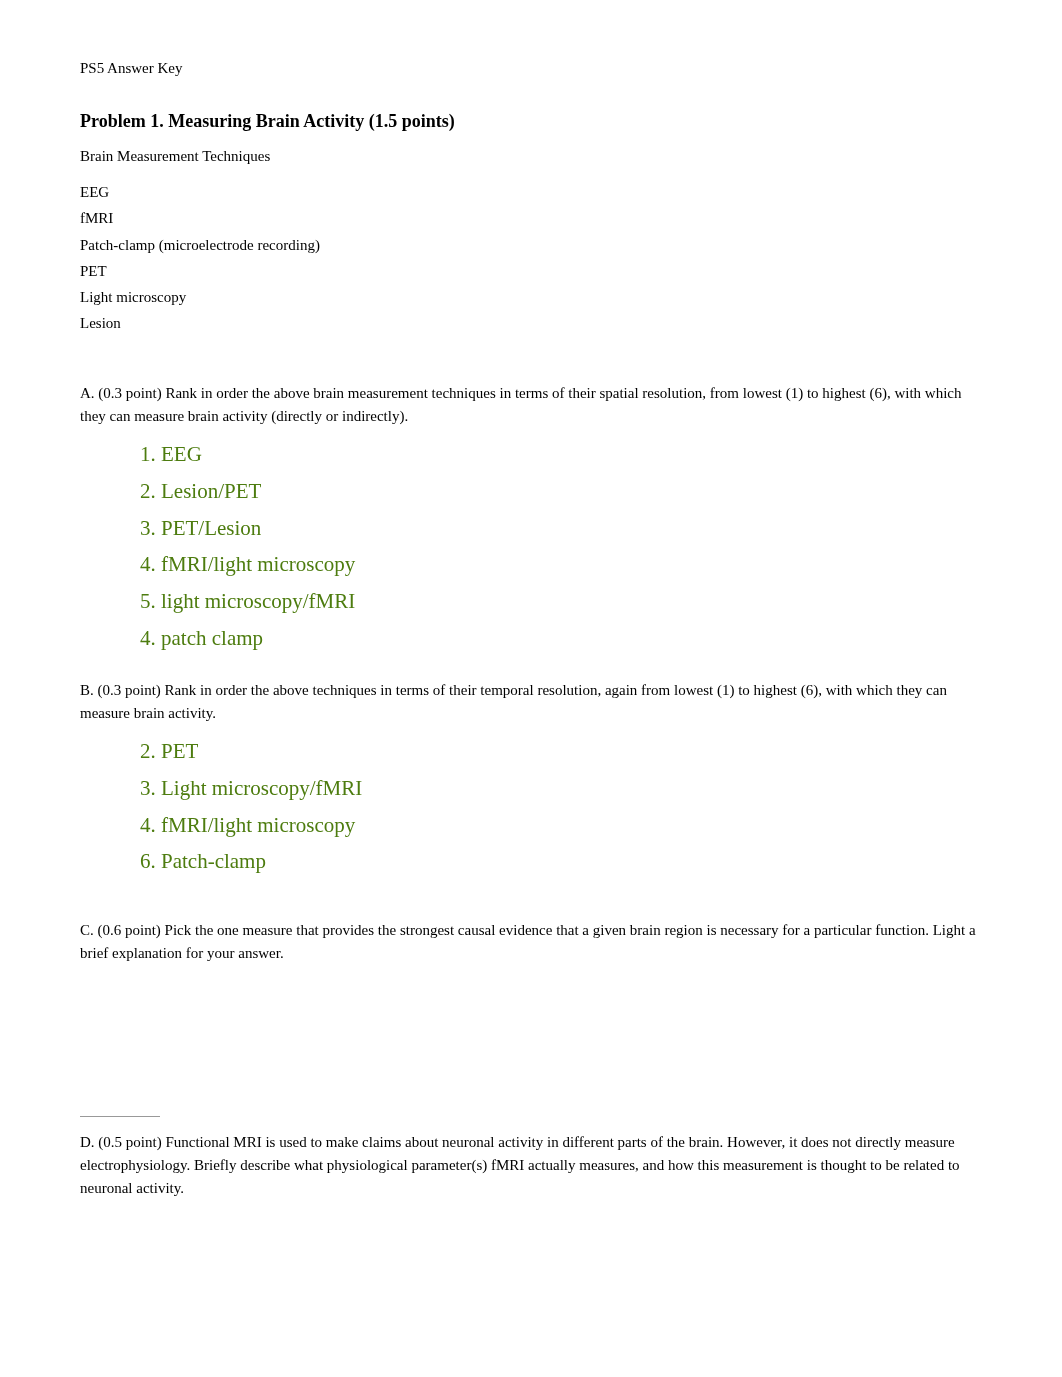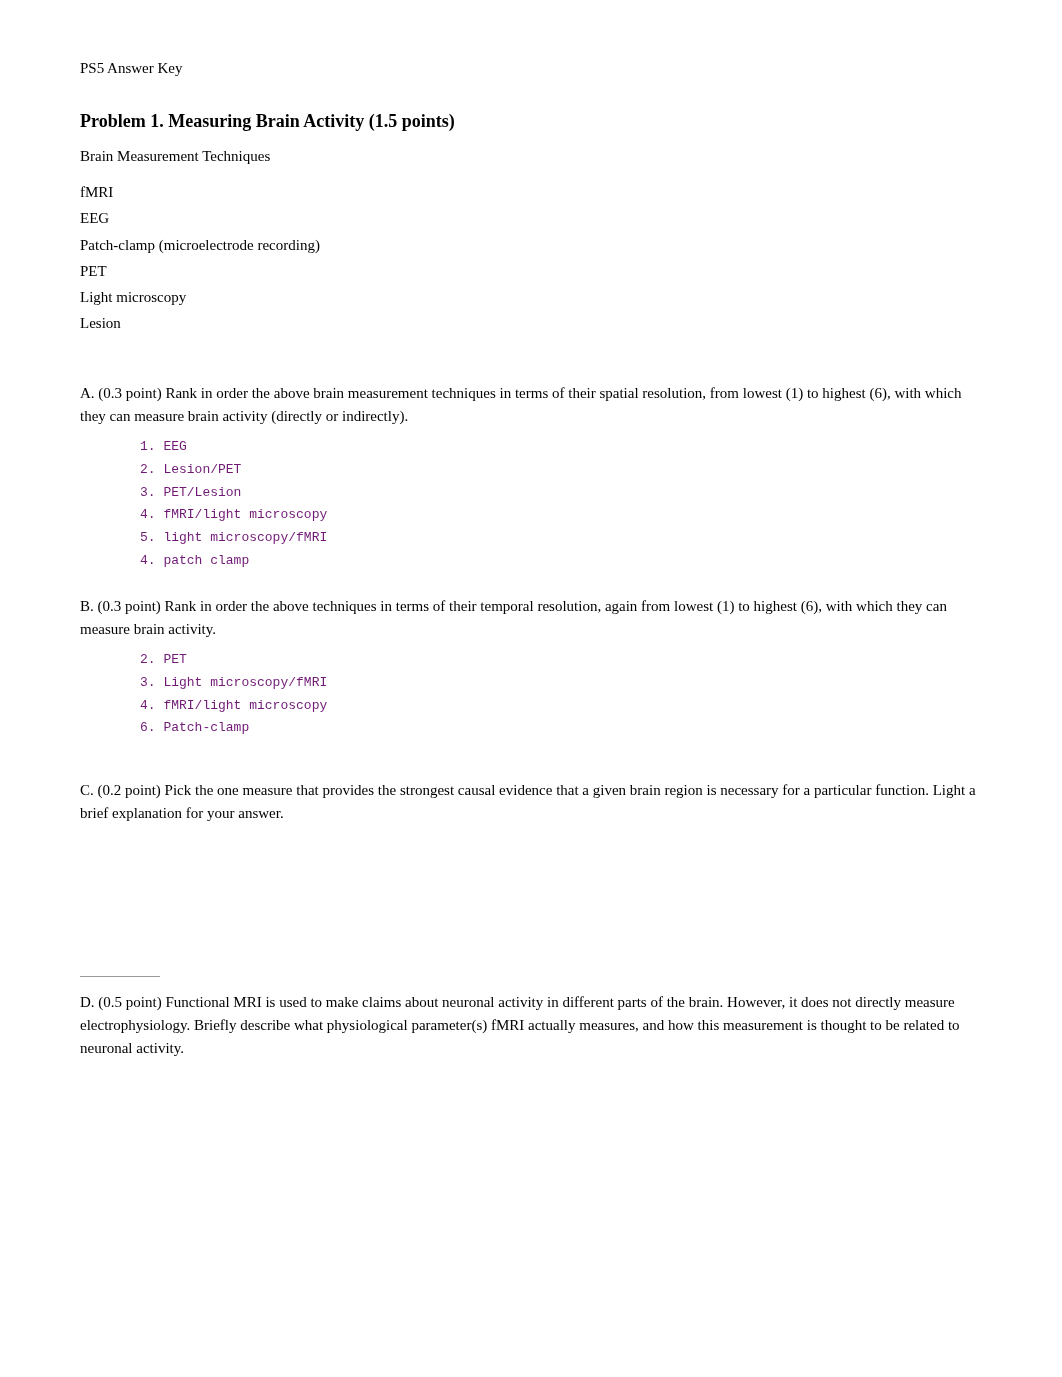--- a/index.html
+++ b/index.html
@@ -53,24 +53,23 @@
     }
 
     .ranked-list {
       list-style: none;
       padding-left: 60px;
       margin-top: 4px;
       margin-bottom: 10px;
     }
 
     .ranked-list li {
-      font-size: 13px;
+      font-size: 21px;
       line-height: 1.75;
-      color: #701a75;
-      font-family: Liberation Mono, monospace;
+      color: #4d7c0f;
     }
 
     .divider-line {
       border: none;
       border-top: 1px solid #999;
       width: 80px;
       margin: 20px 0 14px 0;
     }
 
     .spacer {
@@ -91,22 +90,22 @@
 
 <div class="problem-title">
   <span>Problem 1.  Measuring Brain Activity  (1.5 points)</span>
 </div>
 
 <div class="section-label">
   <span>Brain Measurement Techniques</span>
 </div>
 
 <div class="techniques-list">
+  <div>EEG</div>
   <div>fMRI</div>
-  <div>EEG</div>
   <div>Patch-clamp (microelectrode recording)</div>
   <div>PET</div>
   <div>Light microscopy</div>
   <div>Lesion</div>
 </div>
 
 <br>
 
 <div class="question-block">
   <p class="question-text">
@@ -131,21 +130,21 @@
     <li>3. Light microscopy/fMRI</li>
     <li>4. fMRI/light microscopy</li>
     <li>6. Patch-clamp</li>
   </ol>
 </div>
 
 <br>
 
 <div class="question-block">
   <p class="question-text">
-    <span class="bold-label">C.  (0.2 point)</span><span> Pick the one measure that provides the strongest causal evidence that a given brain region is necessary for a particular function. Light a brief explanation for your answer.</span>
+    <span class="bold-label">C.  (0.6 point)</span><span> Pick the one measure that provides the strongest causal evidence that a given brain region is necessary for a particular function. Light a brief explanation for your answer.</span>
   </p>
   <div class="spacer"></div>
 </div>
 
 <hr class="divider-line">
 
 <div class="question-block">
   <p class="question-text">
     <span class="bold-label">D.  (0.5 point)</span><span> Functional MRI is used to make claims about neuronal activity in different parts of the brain. However, it does not directly measure electrophysiology. Briefly describe what physiological parameter(s) fMRI actually measures, and how this measurement is thought to be related to neuronal activity.</span>
   </p>

